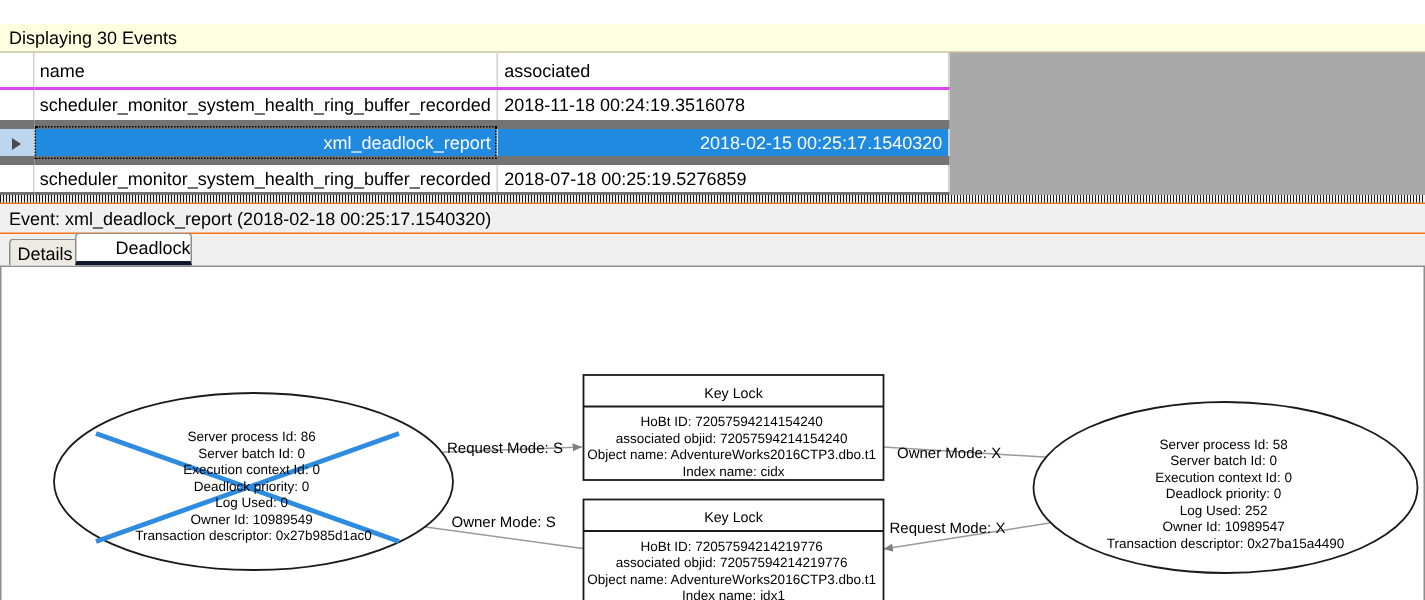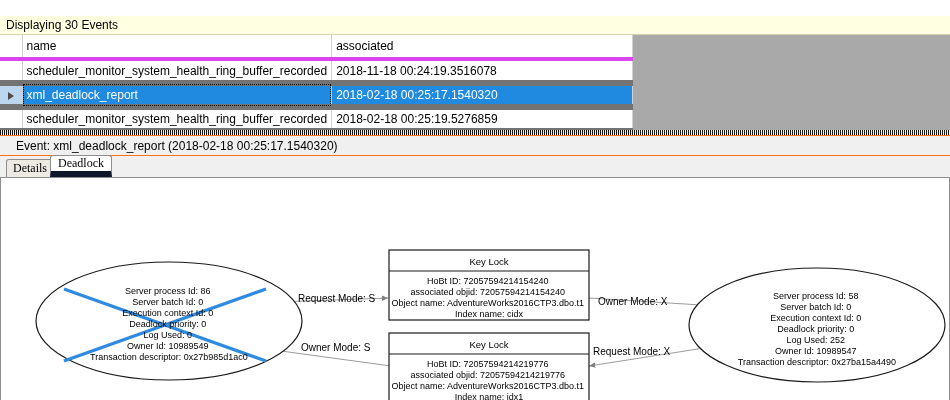--- a/index.html
+++ b/index.html
@@ -64,34 +64,35 @@
     text-align: left;
     font-weight: normal;
     font-size: 12px;
     white-space: nowrap;
     overflow: hidden;
     box-sizing: border-box;
     vertical-align: middle;
   }
   table.grid thead th {
     background: #ffffff;
-    border-bottom: 4px solid #d946ef;
+    border-bottom: 2px solid #d946ef;
     color: #000;
   }
   table.grid th.sel-head, table.grid td.sel-cell {
     background: #ffffff;
     padding: 0;
     text-align: center;
   }
   tr.row-selected td.sel-cell {
     background: #bcd6f0;
   }
   tr.row-selected td.data-cell {
     background: #1f8ae0;
     color: #ffffff;
+    text-align: right;
   }
   tr.row-selected td.name-cell {
     outline: 1px dotted #000;
     outline-offset: -2px;
   }
   .row-arrow {
     display: inline-block;
     width: 0; height: 0;
     border-left: 6px solid #4a4a4a;
     border-top: 4px solid transparent;
@@ -106,21 +107,21 @@
       repeating-linear-gradient(90deg, #000 0 1px, #fff 1px 2px);
     opacity: .85;
   }
 
   
   .event-label {
     position: absolute;
     left: 0; top: 120px;
     width: 950px; height: 19px;
     display: flex; align-items: center;
-    padding-left: 16px;
+    padding-left: 6px;
     box-sizing: border-box;
     background: #f0f0f0;
     font-size: 12px;
   }
   .tabstrip {
     position: absolute;
     left: 0; top: 140px;
     width: 950px; height: 22px;
     background: #f0f0f0;
     border-bottom: 1px solid #8e8e8e;
@@ -129,36 +130,36 @@
   .tab {
     position: absolute;
     bottom: 0;
     box-sizing: border-box;
     border: 1px solid #8e8e8e;
     border-bottom: none;
     background: #eceae3;
     font-size: 12px;
     display: flex; align-items: center; justify-content: center;
     color: #000;
-    font-family: Liberation Serif, serif;
   }
   .tab.inactive {
     left: 6px;
     width: 48px; height: 18px;
     border-top-left-radius: 3px;
     border-top-right-radius: 3px;
   }
   .tab.active {
     left: 50px;
-    width: 62px; height: 22px;
+    width: 78px; height: 22px;
     background: #ffffff;
     border-top-left-radius: 3px;
     border-top-right-radius: 3px;
-    border-bottom: 6px solid #0f172a;
+    border-bottom: 3px solid #0f172a;
     z-index: 3;
+    justify-content: flex-end;
   }
 
   
   .canvas {
     position: absolute;
     left: 0; top: 162px;
     width: 950px; height: 238px;
     background: #ffffff;
     border-left: 1px solid #8e8e8e;
     border-right: 1px solid #8e8e8e;
@@ -211,26 +212,26 @@
         <tr>
           <td class="sel-cell"></td>
           <td class="data-cell name-cell">scheduler_monitor_system_health_ring_buffer_recorded</td>
           <td class="data-cell">2018-11-18 00:24:19.3516078</td>
         </tr>
         <tr class="row-selected">
           <td class="sel-cell">
             <span class="row-arrow"></span>
           </td>
           <td class="data-cell name-cell">xml_deadlock_report</td>
-          <td class="data-cell">2018-02-18 00:25:17.1540320</td>
+          <td class="data-cell">2018-02-15 00:25:17.1540320</td>
         </tr>
         <tr>
           <td class="sel-cell"></td>
           <td class="data-cell name-cell">scheduler_monitor_system_health_ring_buffer_recorded</td>
-          <td class="data-cell">2018-02-18 00:25:19.5276859</td>
+          <td class="data-cell">2018-07-18 00:25:19.5276859</td>
         </tr>
       </tbody>
     </table>
   </div>
   <div class="grid-bottom-edge"></div>
 
   <div class="event-label">
     <span>Event: xml_deadlock_report (2018-02-18 00:25:17.1540320)</span>
   </div>
 

